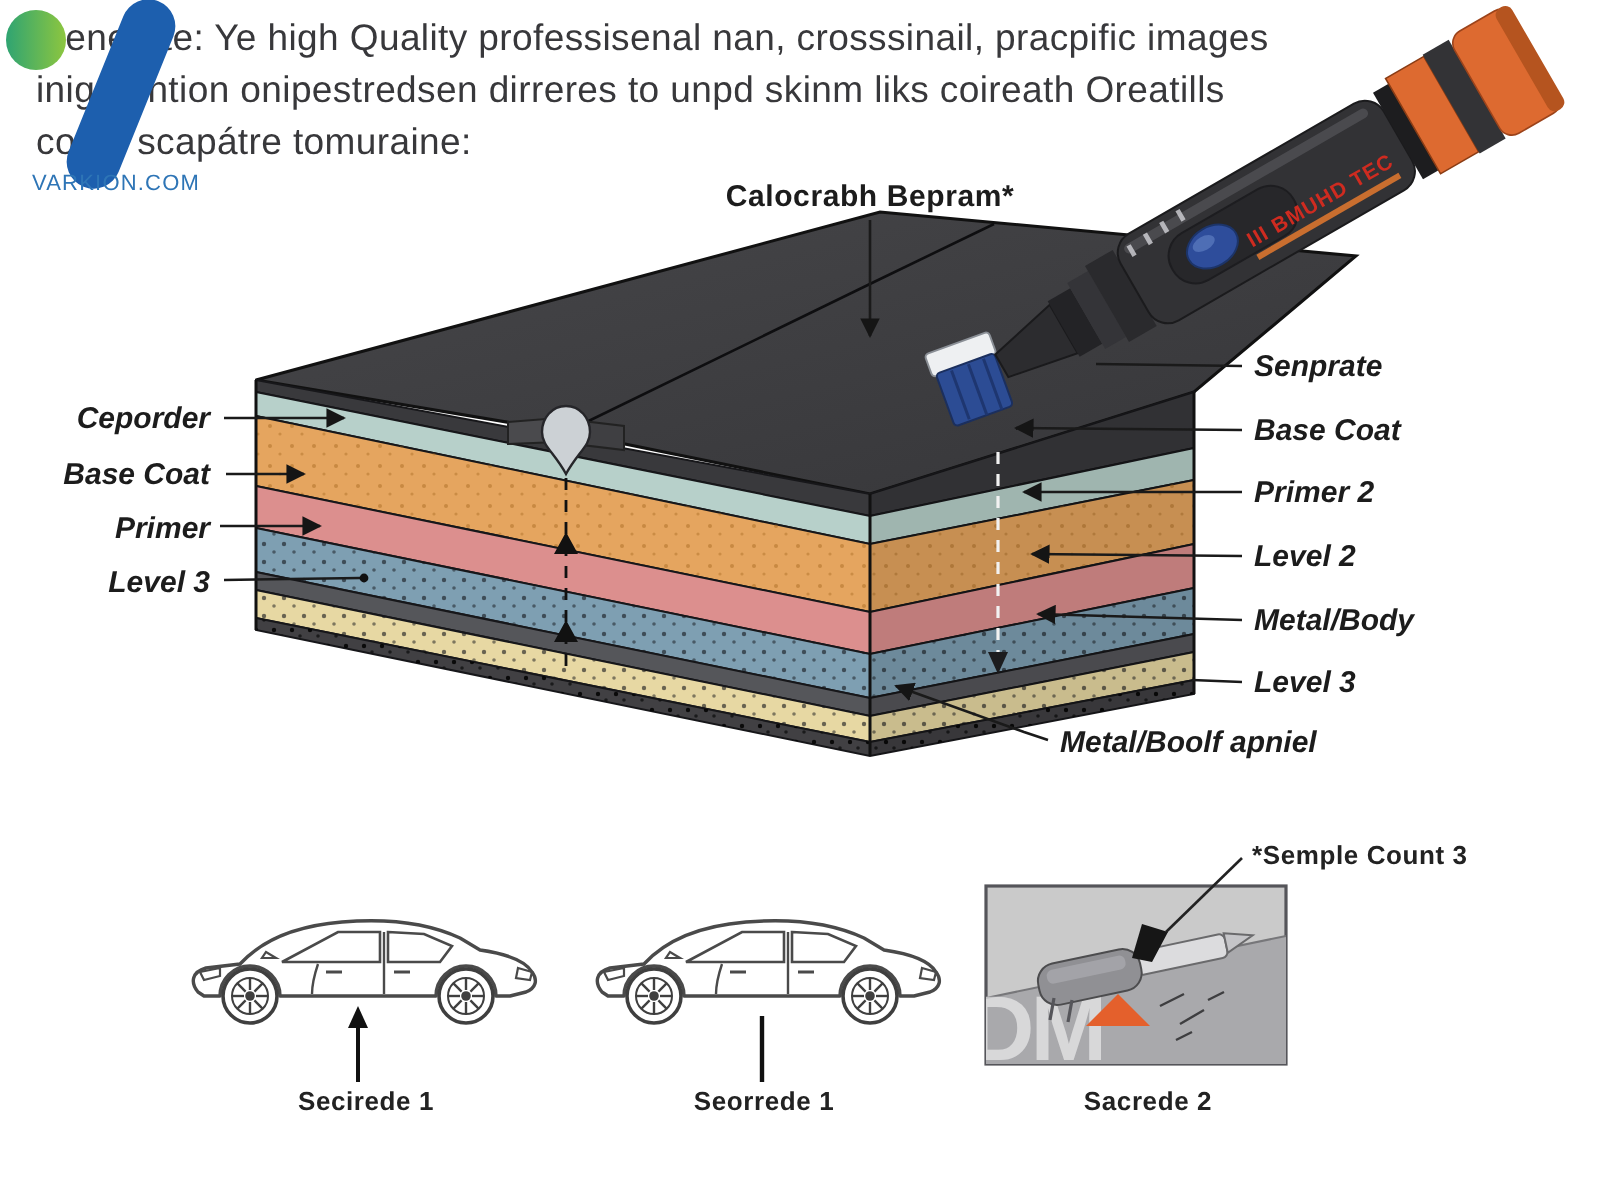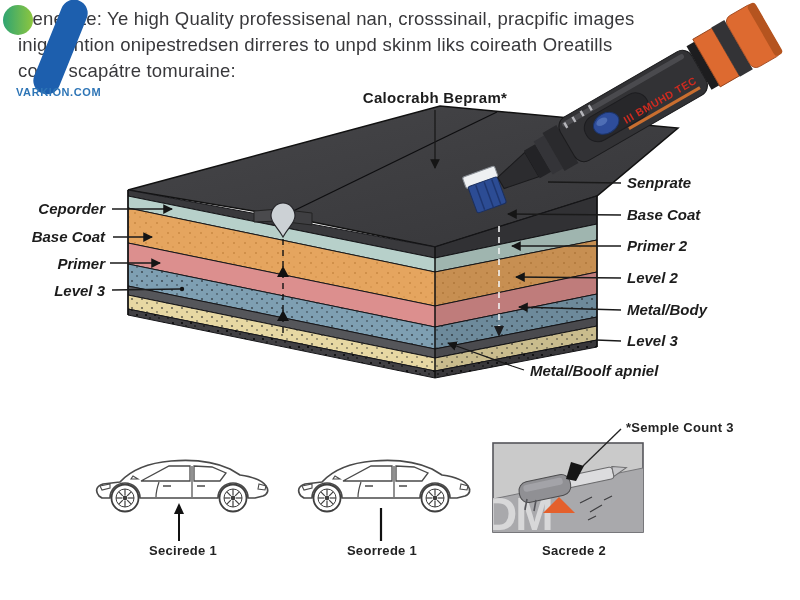--- a/index.html
+++ b/index.html
@@ -15,21 +15,21 @@
   .logo{position:absolute;left:0;top:0;width:110px;height:105px;z-index:2;}
   .logo-circle{
     position:absolute;left:3px;top:5px;width:30px;height:30px;border-radius:50%;
     background:linear-gradient(90deg,#2fa472,#8dc63f);
   }
   .logo-bar{
     position:absolute;left:47px;top:-3px;width:27px;height:100px;border-radius:14px;
     background:#1d5fae;transform:rotate(22deg);
   }
   .brand{
-    position:absolute;left:16px;top:86px;font-size:11px;font-weight:bold;
+    position:absolute;left:16px;top:86px;font-size:11px;font-weight:normal;
     color:#2e75b6;letter-spacing:.6px;
   }
   svg.scene{position:absolute;left:0;top:0;z-index:3;}
   .lbl{font:italic bold 15px "Liberation Sans",sans-serif;fill:#1c1c1c;}
   .lblU{font:bold 15px "Liberation Sans",sans-serif;fill:#1c1c1c;letter-spacing:.3px;}
   .small{font:bold 13px "Liberation Sans",sans-serif;fill:#222;letter-spacing:.3px;}
   .penTxt{font:bold 10.5px "Liberation Sans",sans-serif;fill:#cf2b20;letter-spacing:.6px;}
   .wm{font:bold 46px "Liberation Sans",sans-serif;fill:#ffffff;opacity:.55;letter-spacing:-2px;}
 </style>
 </head>

